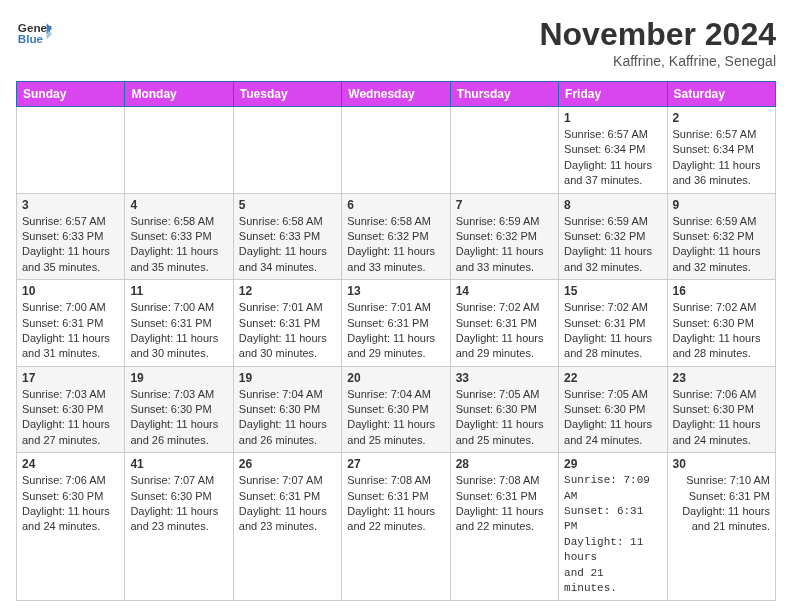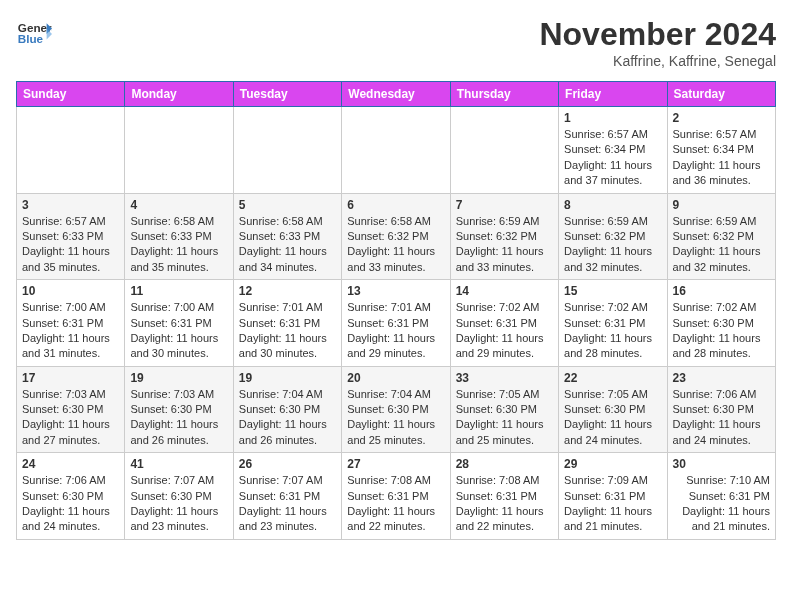--- a/index.html
+++ b/index.html
@@ -316,21 +316,21 @@
         </td>
         <td>
           <div class="day-num">28</div>
           <div class="day-info" style="white-space: pre-line;">Sunrise: 7:08 AM
 Sunset: 6:31 PM
 Daylight: 11 hours
 and 22 minutes.</div>
         </td>
         <td>
           <div class="day-num">29</div>
-          <div class="day-info" style="white-space: pre-line;">Sunrise: 7:09 AM
+          <div class="day-info" style="white-space: pre-line; font-family: Liberation Mono, monospace;">Sunrise: 7:09 AM
 Sunset: 6:31 PM
 Daylight: 11 hours
 and 21 minutes.</div>
         </td>
         <td>
           <div class="day-num">30</div>
           <div class="day-info" style="white-space: pre-line; text-align: right;">Sunrise: 7:10 AM
 Sunset: 6:31 PM
 Daylight: 11 hours
 and 21 minutes.</div>

